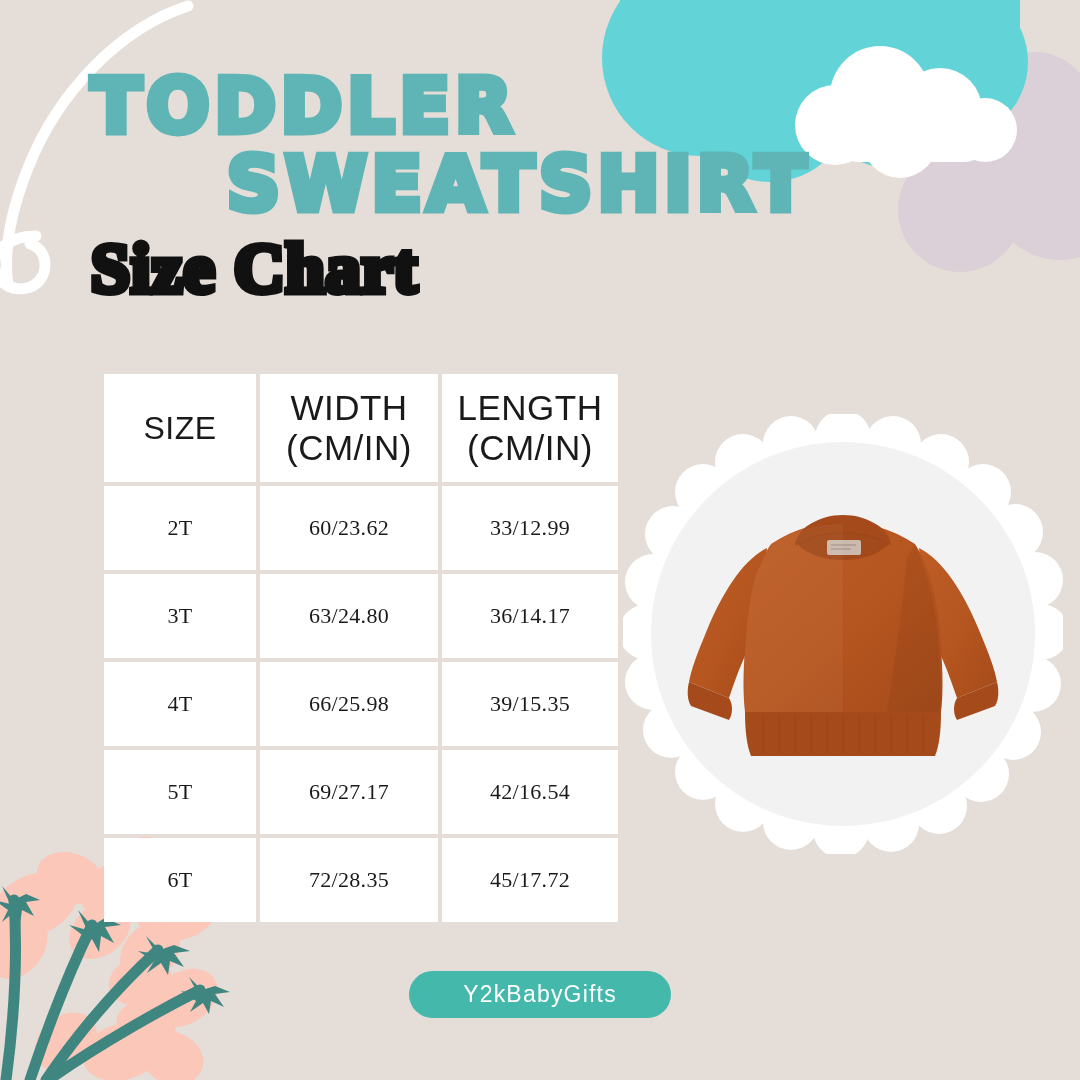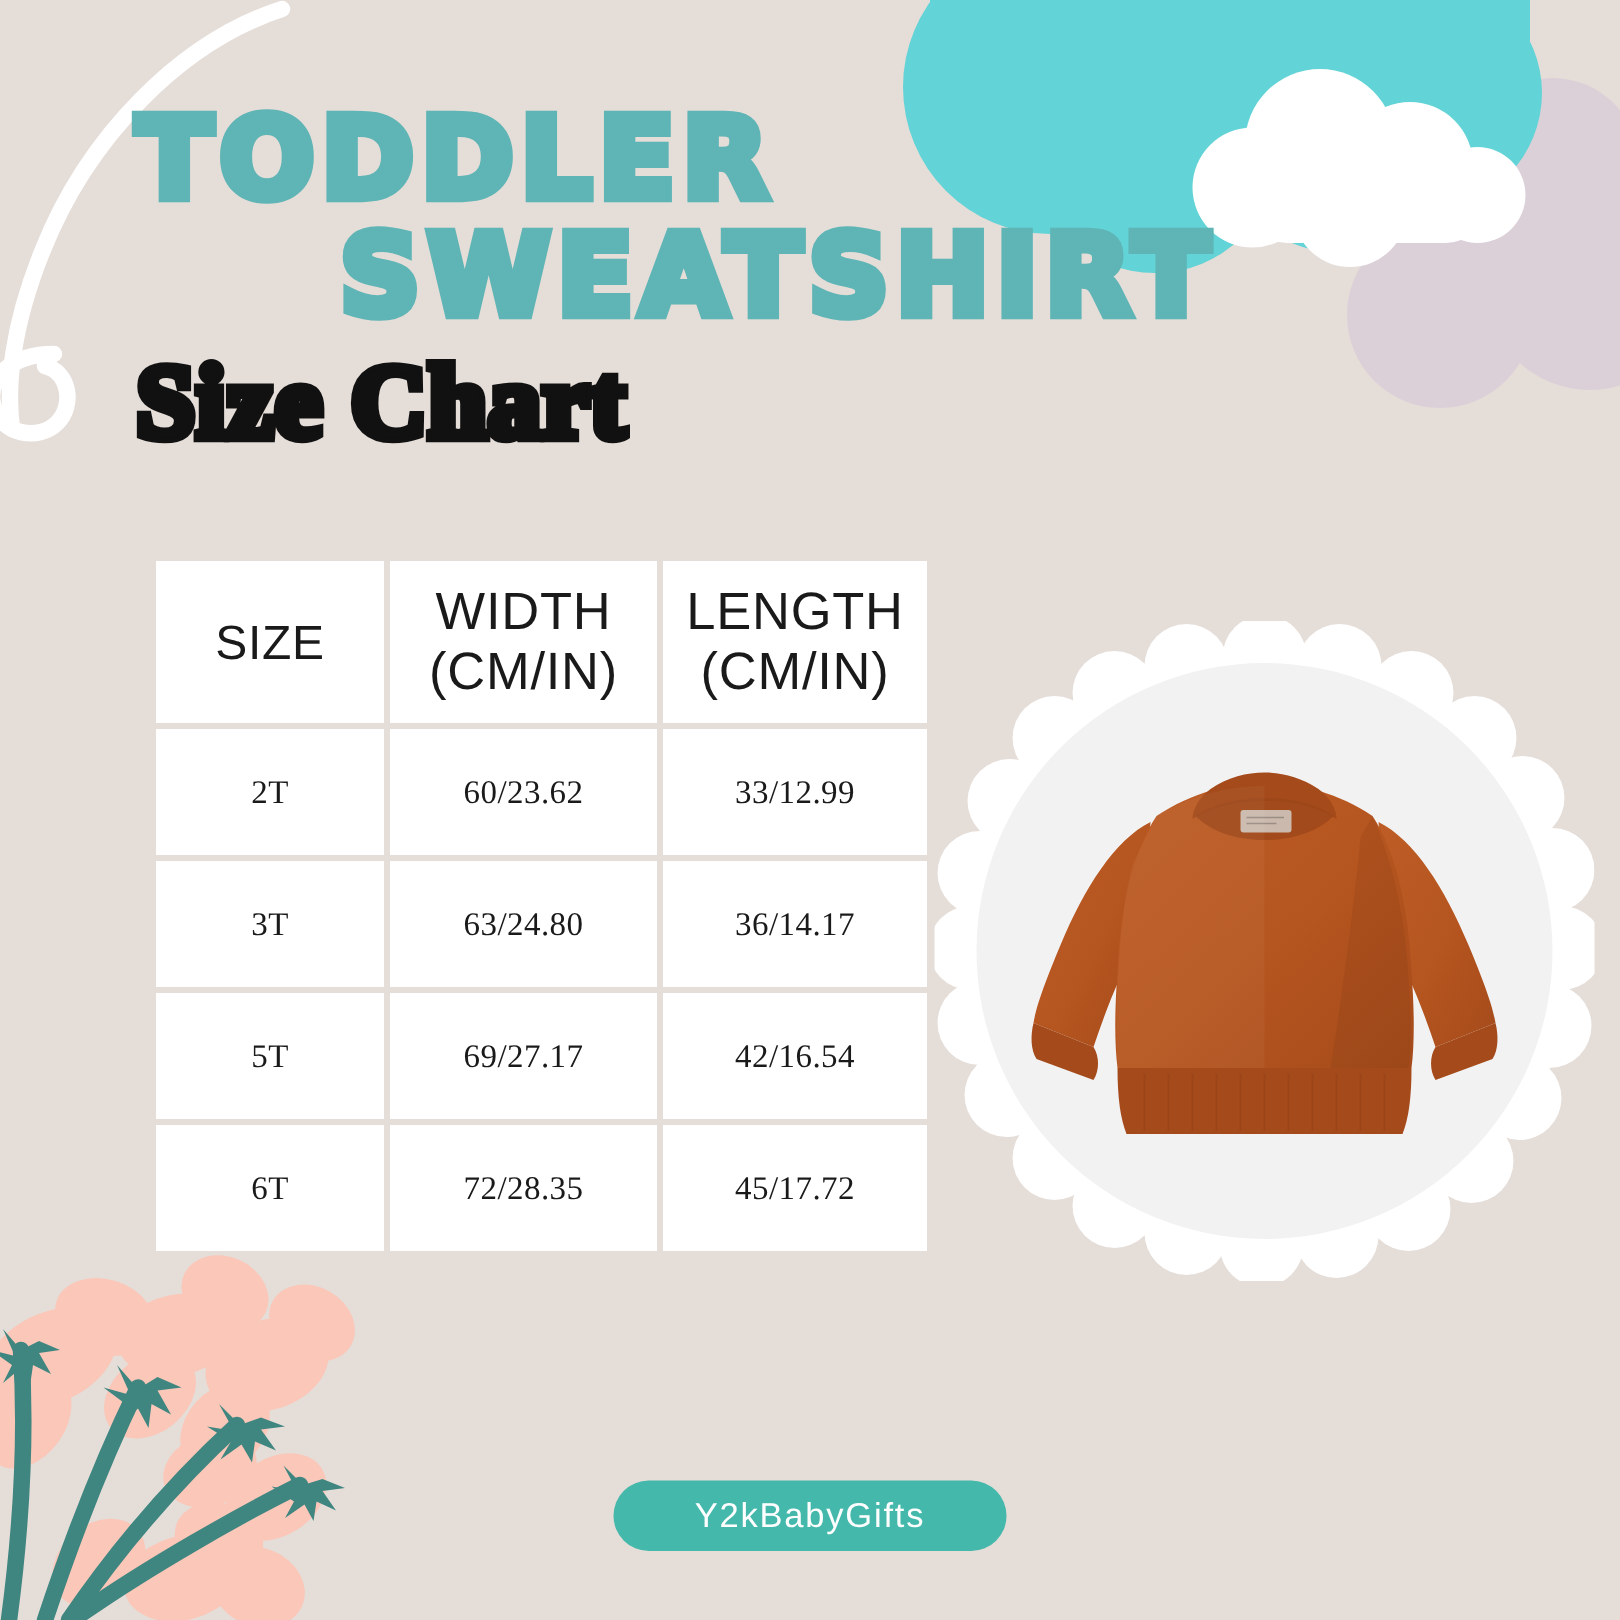--- a/index.html
+++ b/index.html
@@ -137,21 +137,20 @@
     height: 47px;
     background: #45B8AC;
     border-radius: 24px;
     display: flex;
     align-items: center;
     justify-content: center;
     color: #FFFFFF;
     font-family: "Liberation Sans", sans-serif;
     font-size: 23px;
     letter-spacing: 1.2px;
-    margin-top: 16px;
   }
 </style>
 </head>
 <body>
 
 <div id="canvas">
 
   <svg class="deco" viewBox="0 0 1080 1080">
 
     <g>
@@ -248,20 +247,25 @@
     <tbody>
       <tr>
         <td>2T</td>
         <td>60/23.62</td>
         <td>33/12.99</td>
       </tr>
       <tr>
         <td>3T</td>
         <td>63/24.80</td>
         <td>36/14.17</td>
+      </tr>
+      <tr>
+        <td>4T</td>
+        <td>66/25.98</td>
+        <td>39/15.35</td>
       </tr>
       <tr>
         <td>5T</td>
         <td>69/27.17</td>
         <td>42/16.54</td>
       </tr>
       <tr>
         <td>6T</td>
         <td>72/28.35</td>
         <td>45/17.72</td>

